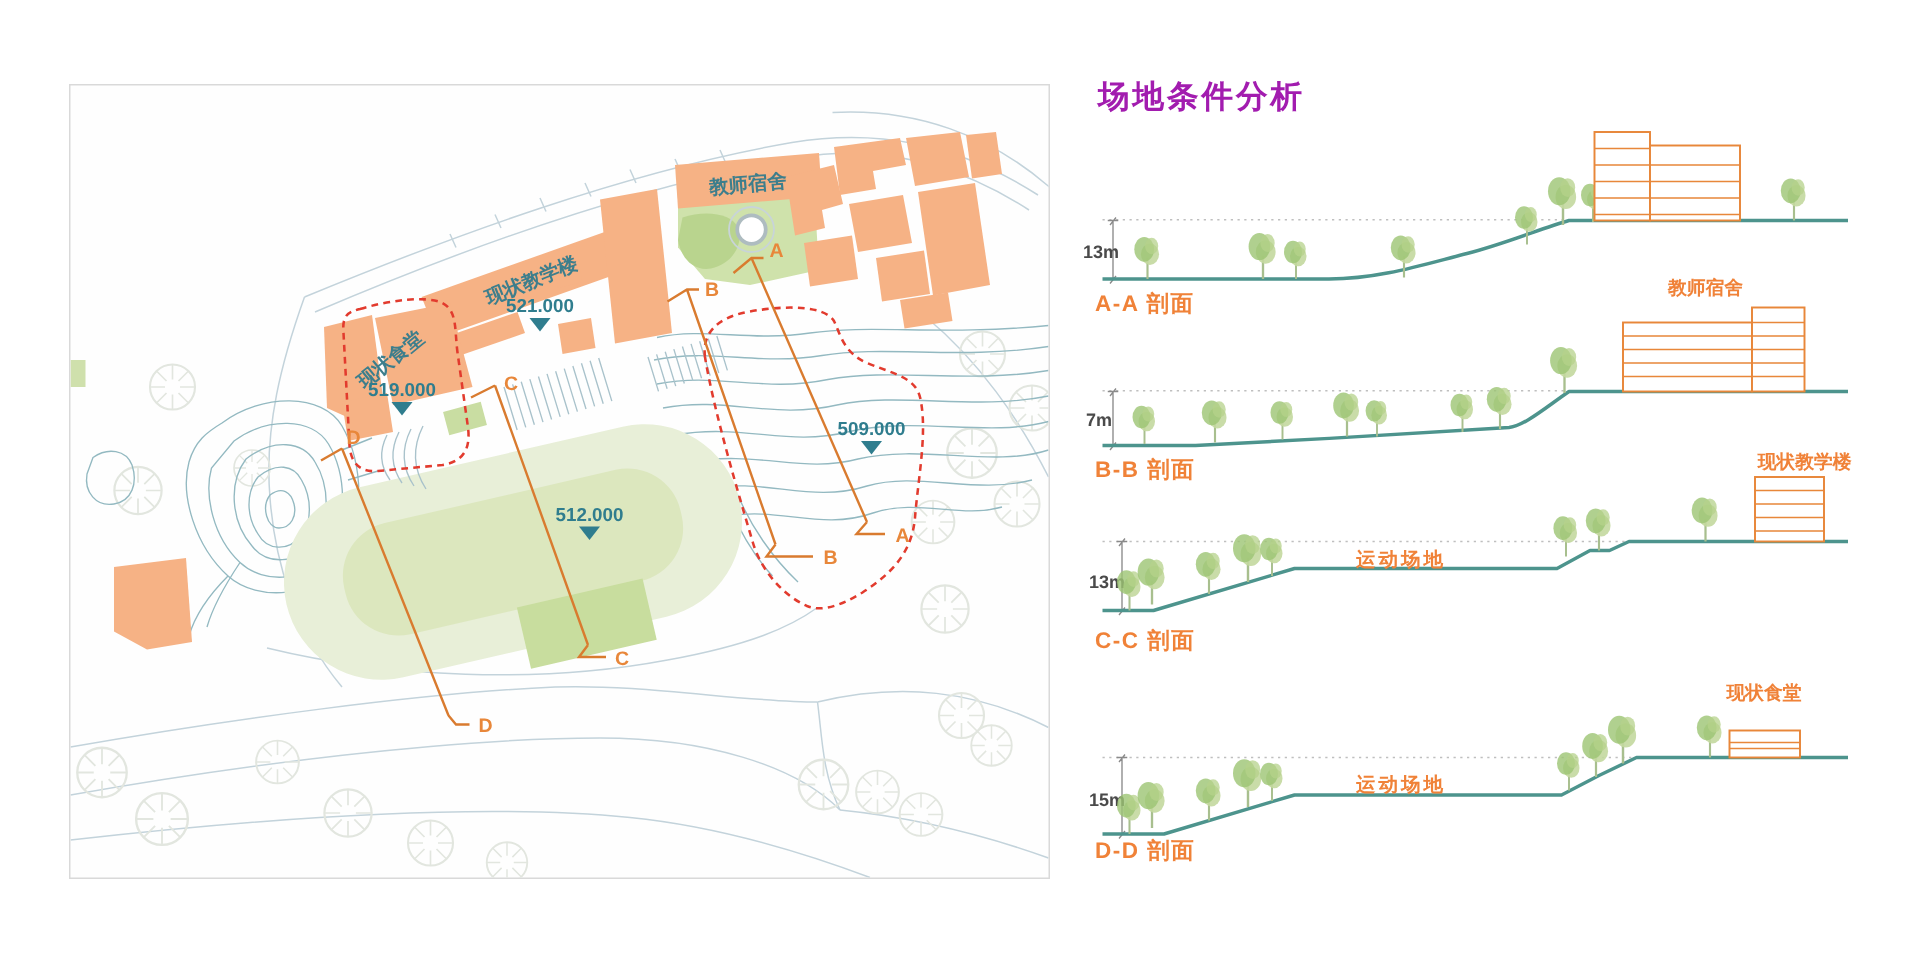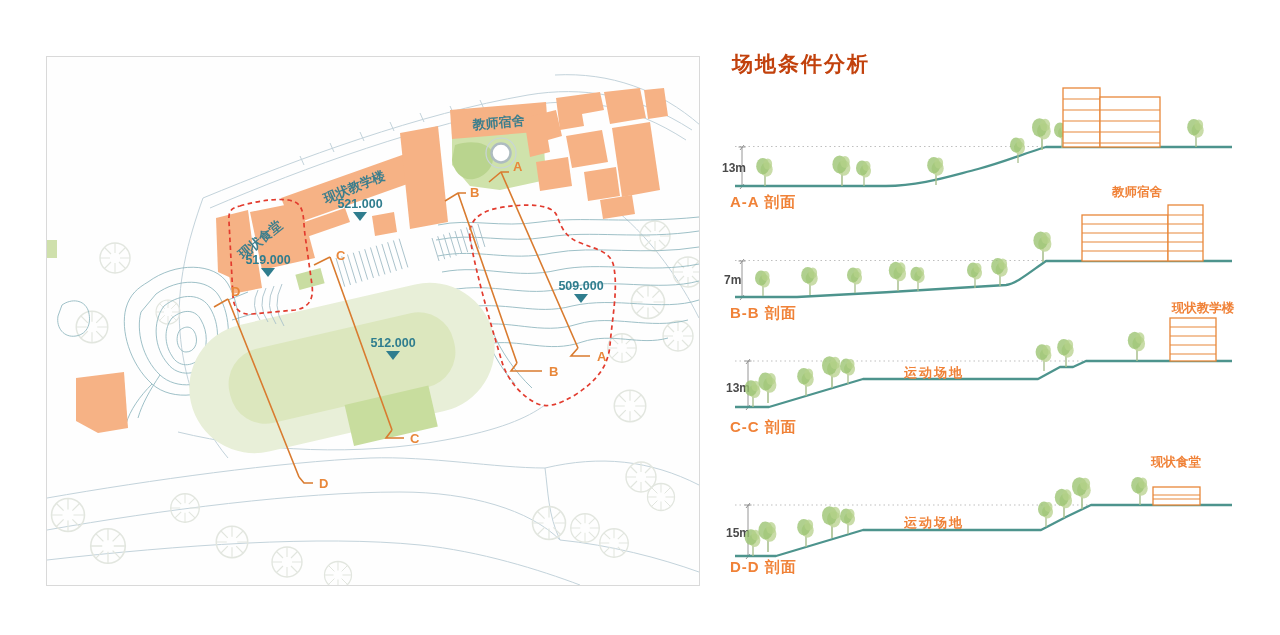--- a/index.html
+++ b/index.html
@@ -1,19 +1,19 @@
 <!DOCTYPE html>
 <html><head>
 <meta charset="utf-8">
 <style>
   html,body{margin:0;padding:0;background:#ffffff;}
   body{width:1280px;height:635px;position:relative;font-family:"Liberation Sans",sans-serif;overflow:hidden;}
   .plan-frame{position:absolute;left:46px;top:56px;width:652px;height:528px;border:1px solid #d9d9d9;background:#fefefe;}
   .plan-frame svg{display:block;}
-  .page-title{position:absolute;left:732px;top:50px;font-size:21px;font-weight:bold;color:#c2410c;letter-spacing:2px;margin:0;}
+  .page-title{position:absolute;left:732px;top:50px;font-size:21px;font-weight:bold;color:#a21caf;letter-spacing:2px;margin:0;}
   .sections-svg{position:absolute;left:720px;top:85px;}
   svg text{font-family:"Liberation Sans",sans-serif;}
   .sline{stroke:#D97B2F;stroke-width:1.6;fill:none;}
   .slet{fill:#E8873A;font-size:13px;font-weight:bold;}
   .elev{fill:#2F7D8E;font-size:12.5px;font-weight:bold;}
   .plabel{fill:#3D7E8C;font-size:13px;font-weight:bold;}
   .terrain{stroke:#4D948D;stroke-width:2.3;fill:none;stroke-linejoin:round;}
   .datum{stroke:#bfbfbf;stroke-width:1;stroke-dasharray:1.5,3;fill:none;}
   .dim{stroke:#8a8a8a;stroke-width:0.9;fill:none;}
   .dimtxt{fill:#4a4a4a;font-size:12px;font-weight:bold;}

